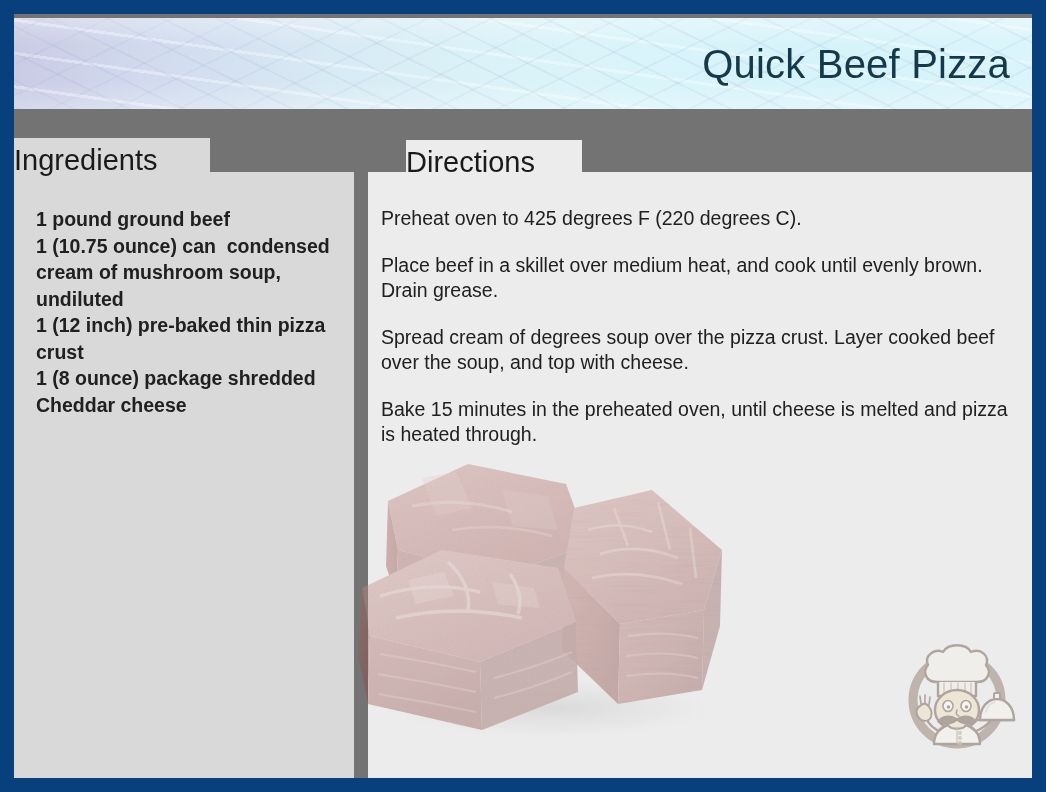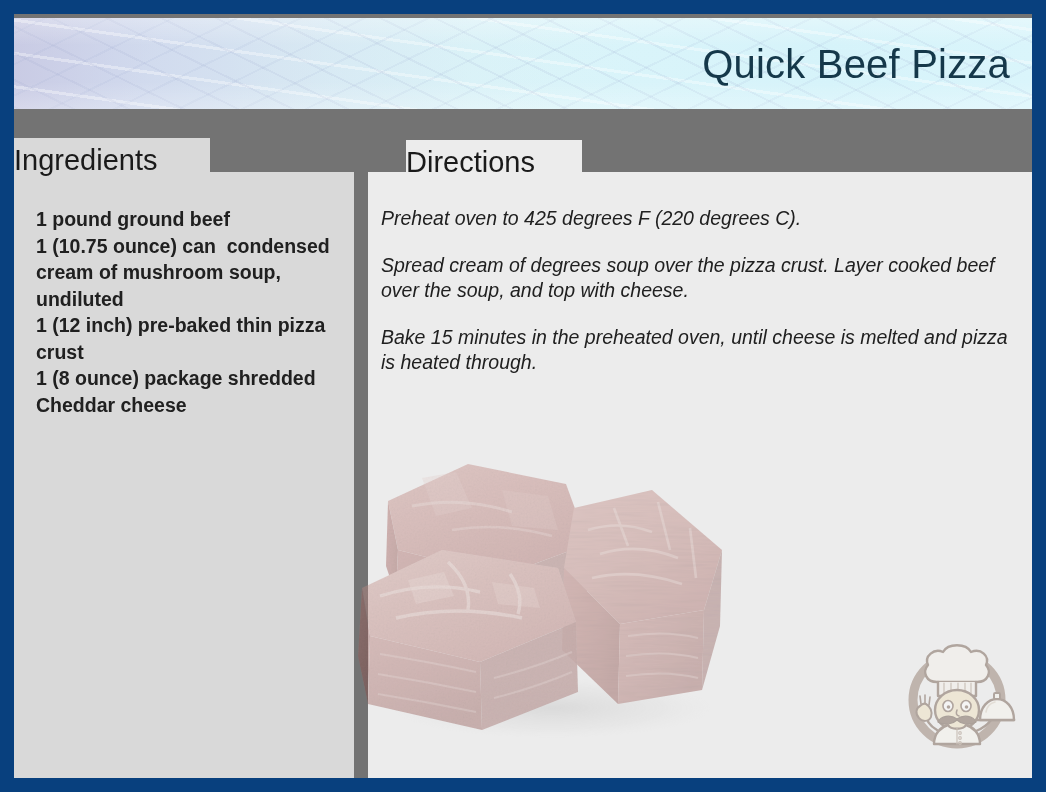--- a/index.html
+++ b/index.html
@@ -151,21 +151,20 @@
     left: 367px;
     top: 192px;
     width: 640px;
     font-size: 19.5px;
     line-height: 25px;
     color: #202020;
     z-index: 3;
   }
   .directions-body p {
     margin: 0 0 22px 0;
-    font-style: italic;
   }
   .directions-body p:last-child { margin-bottom: 16px; }
 
   
   .beef-photo {
     position: absolute;
     left: 338px;
     top: 432px;
     width: 396px;
     height: 300px;
@@ -211,20 +210,21 @@
 crust
 1 (8 ounce) package shredded
 Cheddar cheese</div>
 
   <div class="panel-directions"></div>
   <div class="tab tab-directions">
     <span>Directions</span>
   </div>
   <div class="directions-body">
     <p>Preheat oven to 425 degrees F (220 degrees C).</p>
+    <p>Place beef in a skillet over medium heat, and cook until evenly brown. Drain grease.</p>
     <p>Spread cream of degrees soup over the pizza crust. Layer cooked beef over the soup, and top with cheese.</p>
     <p>Bake 15 minutes in the preheated oven, until cheese is melted and pizza is heated through.</p>
   </div>
 
   <div class="beef-photo">
     <svg viewBox="0 0 396 300" xmlns="http://www.w3.org/2000/svg">
       <defs>
         <linearGradient id="bfTopA" x1="0" y1="0" x2="0.6" y2="1">
           <stop offset="0%" stop-color="#c98f88"></stop>
           <stop offset="45%" stop-color="#bd7b75"></stop>

